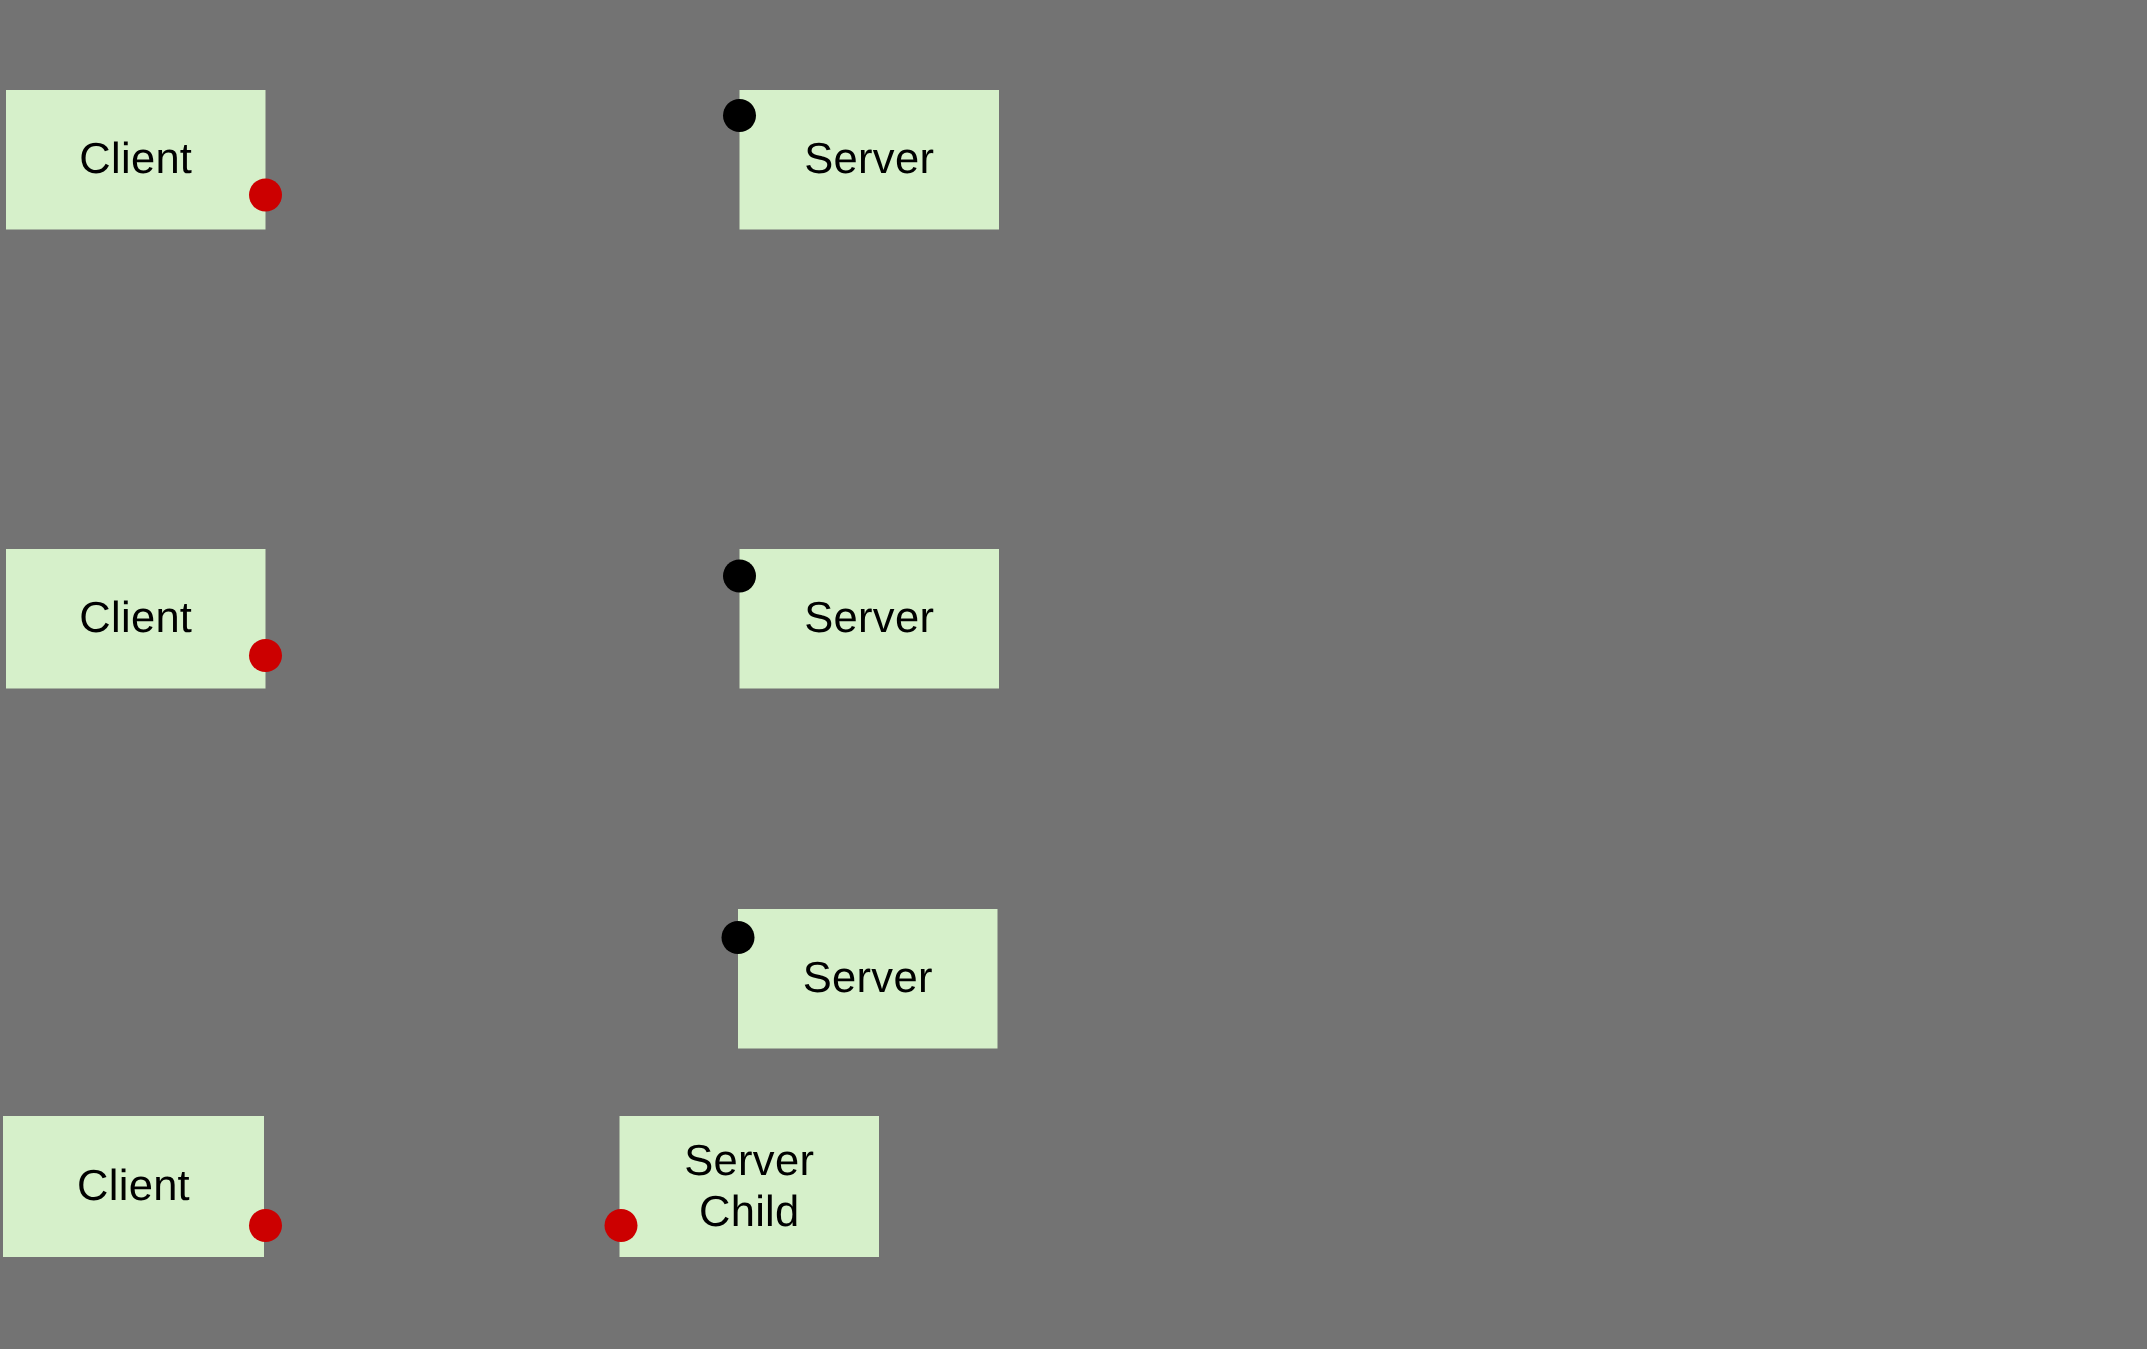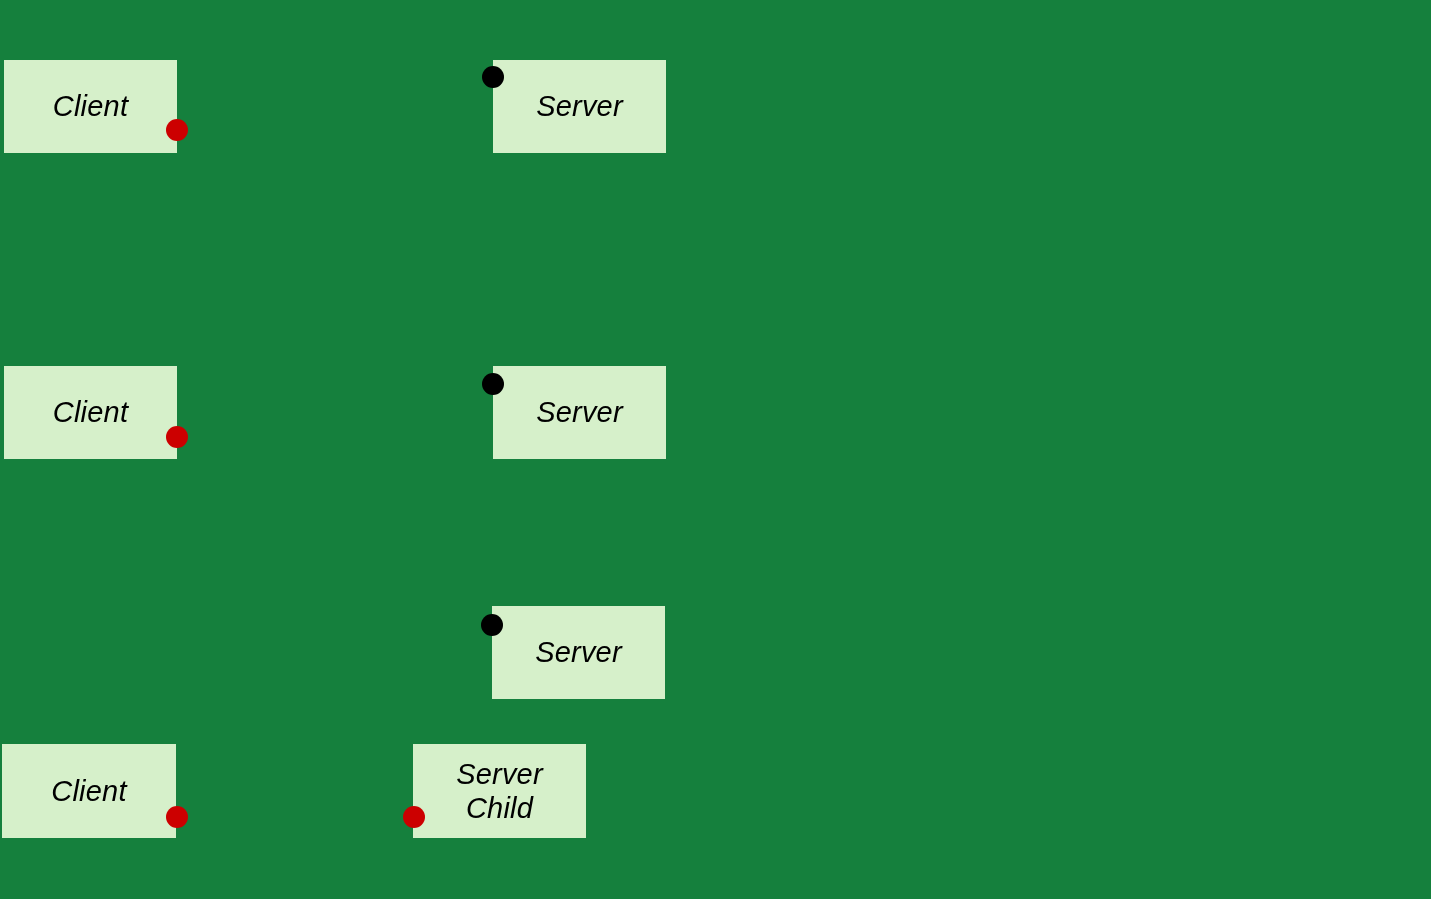--- a/index.html
+++ b/index.html
@@ -45,21 +45,21 @@
   .dot-red {
     background: #cc0000;
   }
   .dot-socket {
     background: #000000;
   }
 </style>
 </head>
 <body>
 
-<div id="canvas" style="width: 1431px; height: 899px; background: #15803d; font-style: italic;">
+<div id="canvas" style="width: 1431px; height: 899px; background: #737373;">
     <div class="node" style="left: 4px; top: 60px; width: 173px; height: 93px; background: rgb(214, 240, 202); color: rgb(0, 0, 0);"><span class="node-label">Client</span></div>
     <div class="dot dot-red" style="left: 166px; top: 119px; width: 22px; height: 22px; background: rgb(204, 0, 0);"></div>
     <div class="node" style="left: 493px; top: 60px; width: 173px; height: 93px; background: rgb(214, 240, 202); color: rgb(0, 0, 0);"><span class="node-label">Server</span></div>
     <div class="dot dot-socket" style="left: 482px; top: 66px; width: 22px; height: 22px; background: rgb(0, 0, 0);"></div>
     <div class="node" style="left: 4px; top: 366px; width: 173px; height: 93px; background: rgb(214, 240, 202); color: rgb(0, 0, 0);"><span class="node-label">Client</span></div>
     <div class="dot dot-red" style="left: 166px; top: 426px; width: 22px; height: 22px; background: rgb(204, 0, 0);"></div>
     <div class="node" style="left: 493px; top: 366px; width: 173px; height: 93px; background: rgb(214, 240, 202); color: rgb(0, 0, 0);"><span class="node-label">Server</span></div>
     <div class="dot dot-socket" style="left: 482px; top: 373px; width: 22px; height: 22px; background: rgb(0, 0, 0);"></div>
     <div class="node" style="left: 492px; top: 606px; width: 173px; height: 93px; background: rgb(214, 240, 202); color: rgb(0, 0, 0);"><span class="node-label">Server</span></div>
     <div class="dot dot-socket" style="left: 481px; top: 614px; width: 22px; height: 22px; background: rgb(0, 0, 0);"></div>

